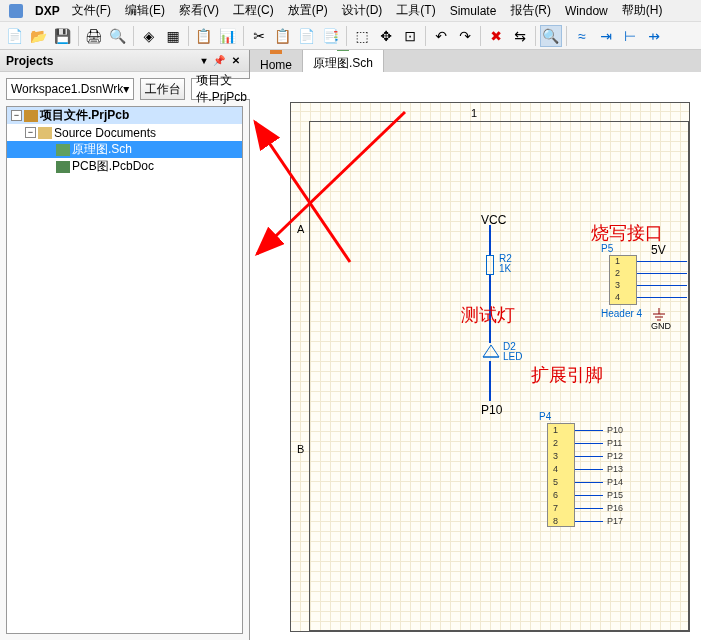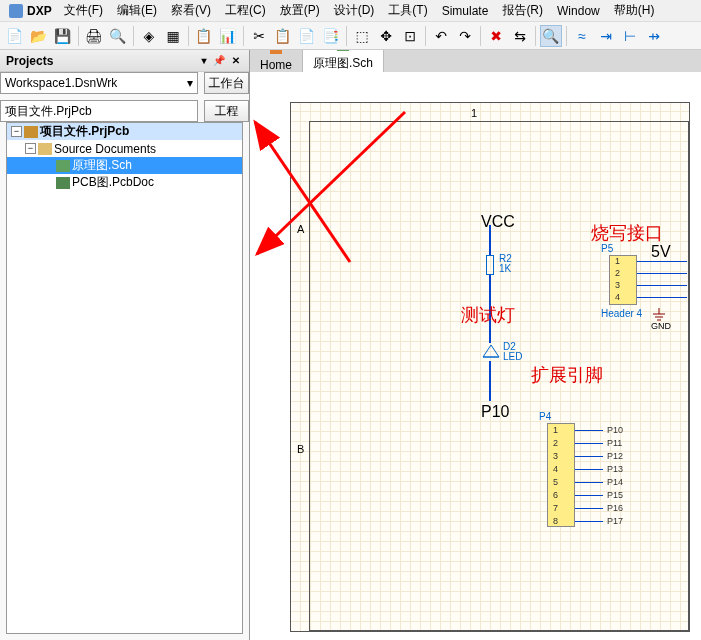--- a/index.html
+++ b/index.html
@@ -1,30 +1,30 @@
 <!DOCTYPE html>
 <html><head>
 <meta charset="utf-8">
 <style>
 *{box-sizing:border-box;margin:0;padding:0;font-family:"Microsoft YaHei",Tahoma,sans-serif;font-size:12px;}
 body{width:701px;height:640px;background:#fff;overflow:hidden;position:relative;}
 .menubar{height:22px;background:#f0f0f0;display:flex;align-items:center;padding:0 5px;gap:2px;border-bottom:1px solid #ddd;}
-.menubar .dxp{display:flex;align-items:center;gap:4px;font-weight:bold;padding:0 4px;}
+.menubar .dxp{display:flex;align-items:center;gap:12px;font-weight:bold;padding:0 4px;}
 .dxp-icon{width:14px;height:14px;background:#5a8fd4;border-radius:2px;}
 .menubar span.mi{padding:2px 6px;cursor:default;}
 .toolbar{height:28px;background:#f5f5f5;border-bottom:1px solid #ccc;display:flex;align-items:center;padding:0 4px;gap:2px;}
 .tbtn{width:22px;height:22px;display:flex;align-items:center;justify-content:center;border:1px solid transparent;cursor:pointer;font-size:14px;}
 .tbtn.active{border:1px solid #a0c0e0;background:#d0e0f0;}
 .tsep{width:1px;height:20px;background:#ccc;margin:0 2px;}
 .content{display:flex;height:590px;}
 .sidebar{width:250px;background:#f8f8f8;border-right:1px solid #999;display:flex;flex-direction:column;}
 .panel-header{height:22px;background:linear-gradient(#f0f0f0,#e0e0e0);border-bottom:1px solid #ccc;display:flex;align-items:center;padding:0 6px;font-weight:bold;}
 .panel-header .ctrl{margin-left:auto;display:flex;gap:2px;}
 .panel-header .ctrl span{width:14px;height:14px;display:flex;align-items:center;justify-content:center;cursor:pointer;font-size:10px;}
-.panel-body{display:flex;flex-direction:column;gap:6px;}
+.panel-body{padding:6px;display:flex;flex-direction:row;gap:6px;}
 .row{display:flex;gap:6px;}
 .combo{flex:1;height:22px;border:1px solid #999;background:#fff;padding:0 4px;display:flex;align-items:center;justify-content:space-between;}
 .btn{width:45px;height:22px;border:1px solid #999;background:linear-gradient(#fff,#e8e8e8);display:flex;align-items:center;justify-content:center;cursor:pointer;}
 .radios{display:flex;gap:12px;align-items:center;padding:4px 0;}
 .radios label{display:flex;align-items:center;gap:4px;}
 .radios input{margin:0;}
 .icon-btns{margin-left:auto;display:flex;gap:4px;}
 .icon-btn{width:22px;height:22px;border:1px solid #999;background:#f0f0f0;display:flex;align-items:center;justify-content:center;cursor:pointer;}
 .tree{border:1px solid #999;background:#fff;flex:1;margin:0 6px 6px 6px;overflow:auto;}
 .tree-row{height:17px;display:flex;align-items:center;padding-left:4px;gap:2px;cursor:pointer;}
@@ -41,21 +41,21 @@
 .tabs{height:22px;display:flex;background:#d8d8d8;}
 .tab{height:22px;padding:0 10px;display:flex;align-items:center;gap:4px;border-right:1px solid #bbb;cursor:pointer;flex-direction:column;}
 .tab.active{background:#fff;}
 .tab .home-icon{width:12px;height:10px;background:#e08030;}
 .tab .sch-icon{width:12px;height:10px;background:#60a060;}
 .canvas{flex:1;background:#fff;position:relative;overflow:hidden;}
 .sheet{position:absolute;left:40px;top:30px;width:400px;height:530px;background:#fffdf5;border:1px solid #555;background-image:repeating-linear-gradient(0deg,transparent,transparent 9px,#f0e8d0 9px,#f0e8d0 10px),repeating-linear-gradient(90deg,transparent,transparent 9px,#f0e8d0 9px,#f0e8d0 10px);}
 .sheet-border{position:absolute;left:18px;top:18px;right:0;bottom:0;border:1px solid #555;}
 .col-label{position:absolute;top:4px;font-size:11px;}
 .row-label{position:absolute;left:6px;font-size:11px;}
-.net-label{position:absolute;font-size:16px;color:#000;}
+.net-label{position:absolute;font-size:12px;color:#000;}
 .anno{position:absolute;font-size:18px;color:#e00000;font-family:SimSun,serif;}
 .comp-label{position:absolute;font-size:10px;color:#0066cc;}
 .wire{position:absolute;background:#0044cc;}
 .pin{position:absolute;font-size:9px;color:#333;}
 .yellow-box{position:absolute;background:#ffee88;border:1px solid #888;}
 .watermark{position:absolute;right:20px;bottom:60px;font-size:18px;color:rgba(160,160,160,0.6);font-family:SimSun;}
 svg.arrow{position:absolute;pointer-events:none;}
 </style>
 </head>
 <body>

